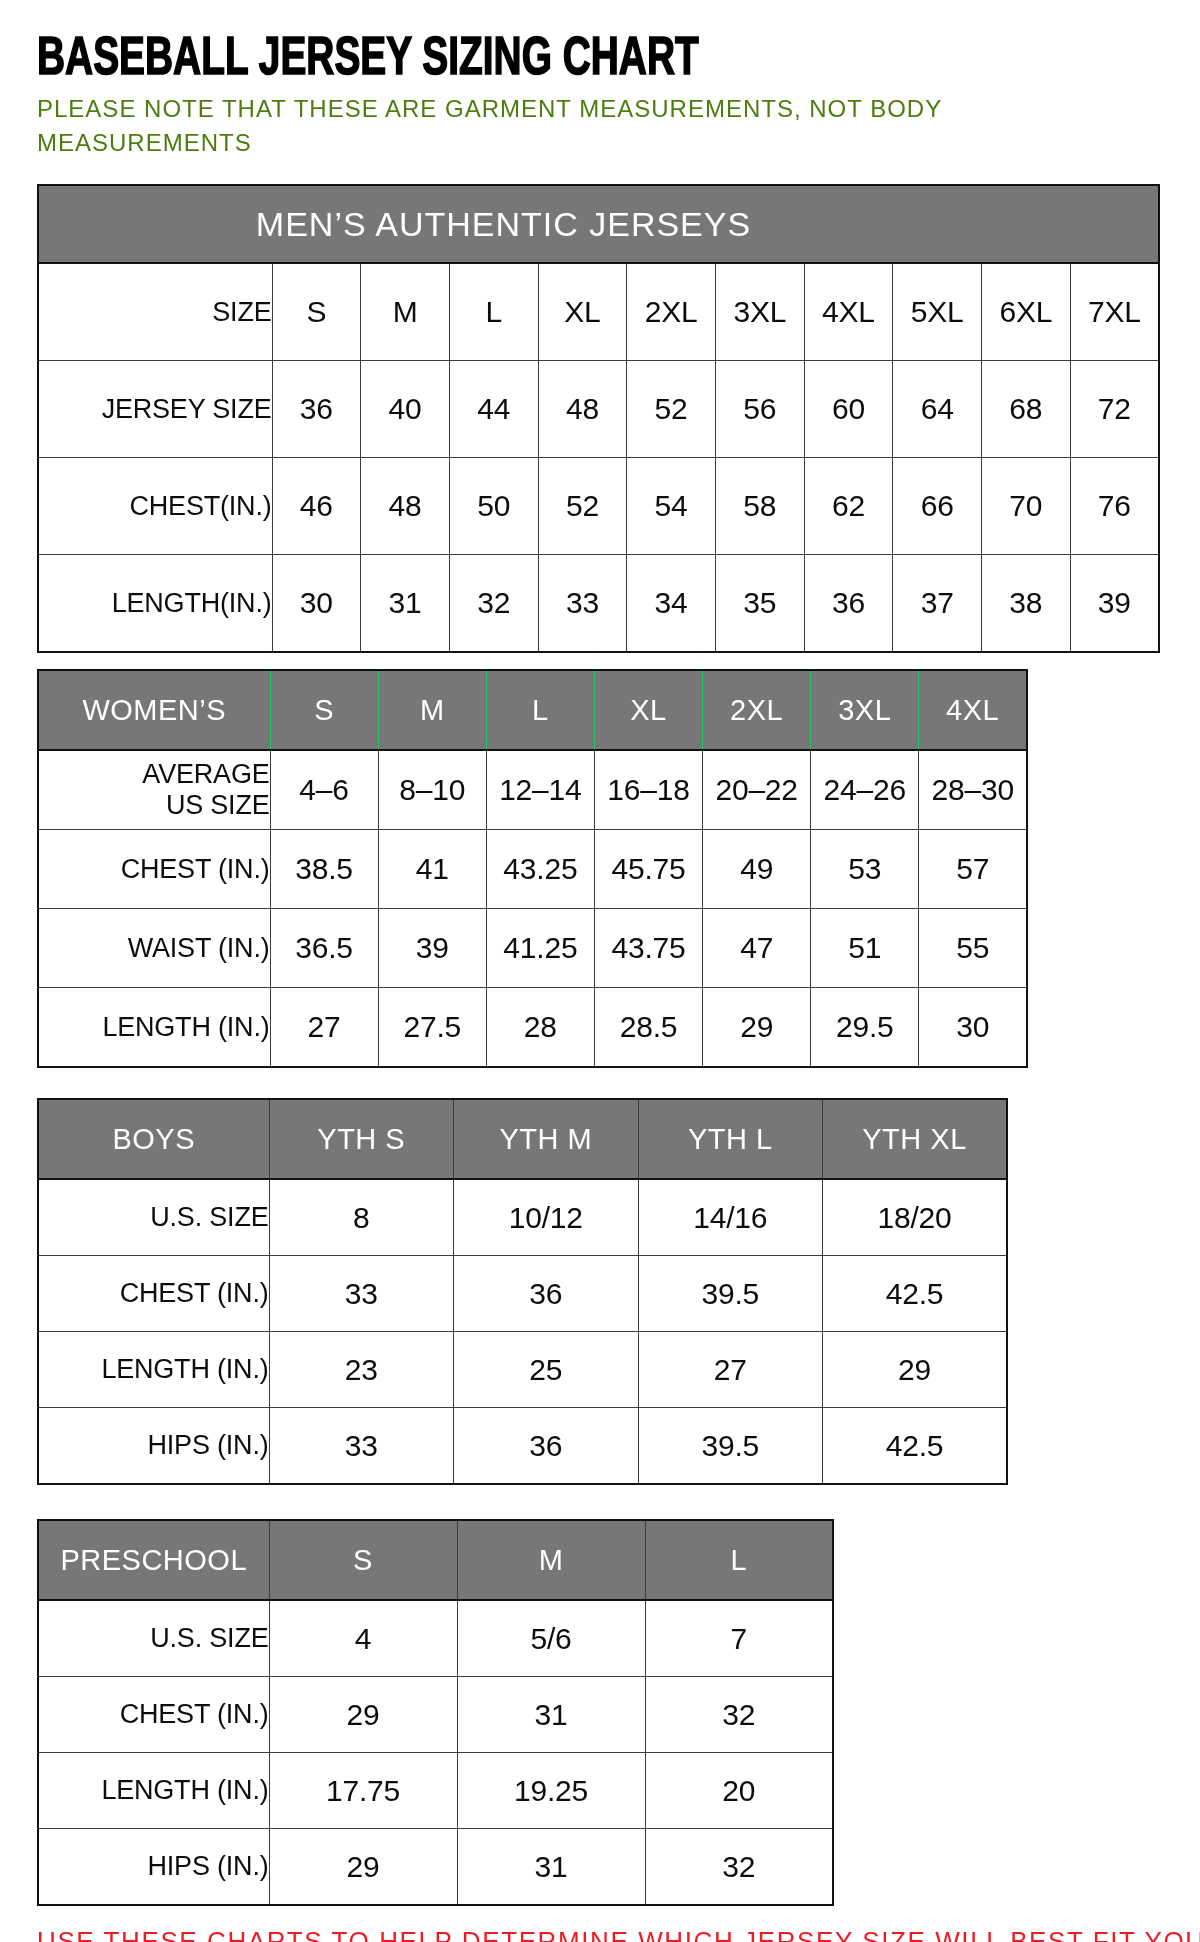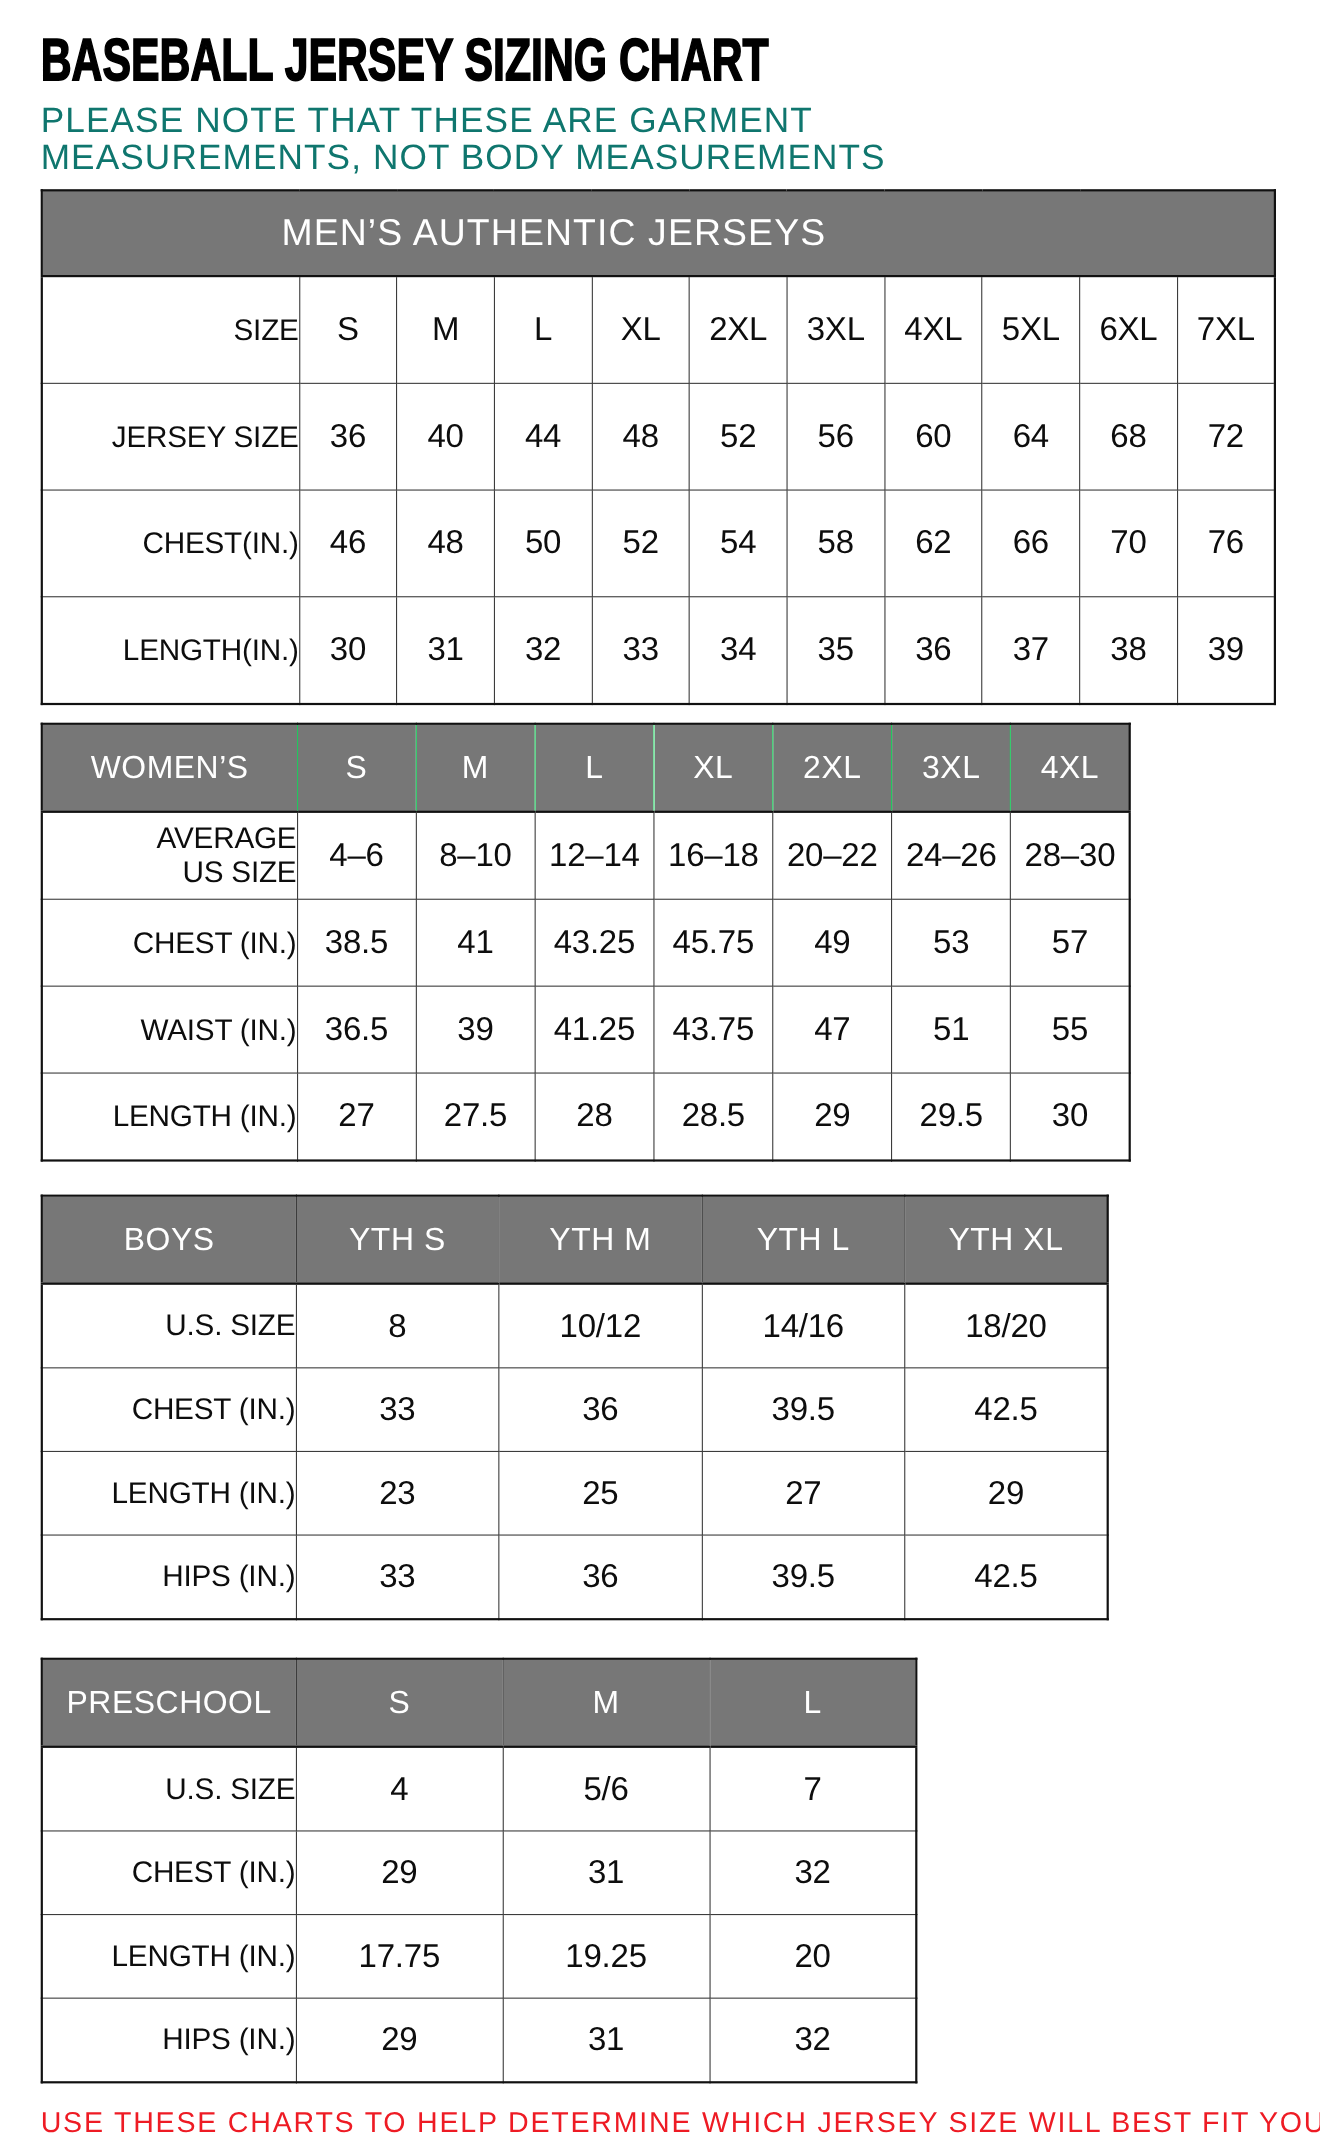--- a/index.html
+++ b/index.html
@@ -30,24 +30,24 @@
     letter-spacing: 0px;
     transform: scaleX(0.72);
     transform-origin: 0 50%;
     -webkit-text-stroke: 1.6px #000;
     color: #000;
   }
   
   .note {
     margin: 12px 0 0 0;
     max-width: 930px;
-    font-size: 32px;
+    font-size: 24px;
     line-height: 34px;
     letter-spacing: 1px;
-    color: #0f766e;
+    color: #4d7c0f;
   }
   .footer-note {
     margin: 20px 0 0 0;
     font-size: 26px;
     letter-spacing: 1.6px;
     color: #ee1b24;
     white-space: nowrap;
   }
   
   .tbl-host { margin: 0; }
@@ -101,21 +101,21 @@
   .t-womens td    { height: 78px; }
   .t-boys td      { height: 75px; }
   .t-preschool td { height: 75px; }
 
   
   .t-womens thead th { border-left: 1px solid #a8a8a8; border-right: 1px solid #22c55e; }
   .t-womens thead th:first-child { border-left: none; }
   .t-womens thead th:last-child  { border-right: none; }
 
   
-  #host-mens      { margin-top: 12px; }
+  #host-mens      { margin-top: 24px; }
   #host-womens    { margin-top: 16px; }
   #host-boys      { margin-top: 30px; }
   #host-preschool { margin-top: 34px; }
 </style>
 </head>
 <body>
 
 <div class="page">
 
   <h1 class="title"><span>BASEBALL JERSEY SIZING CHART</span></h1>

